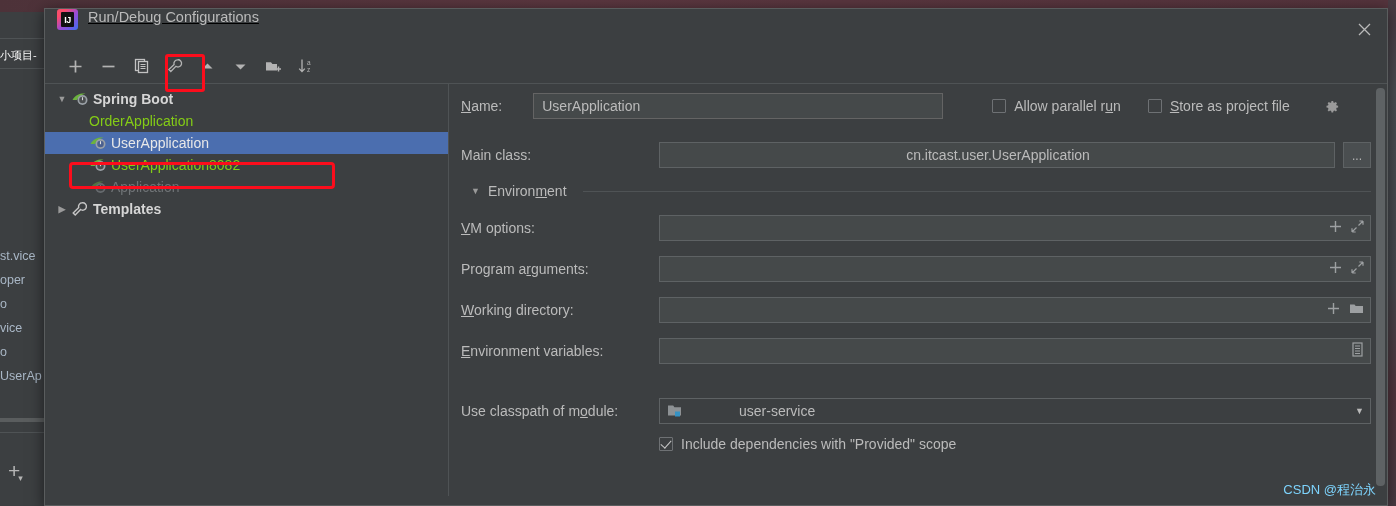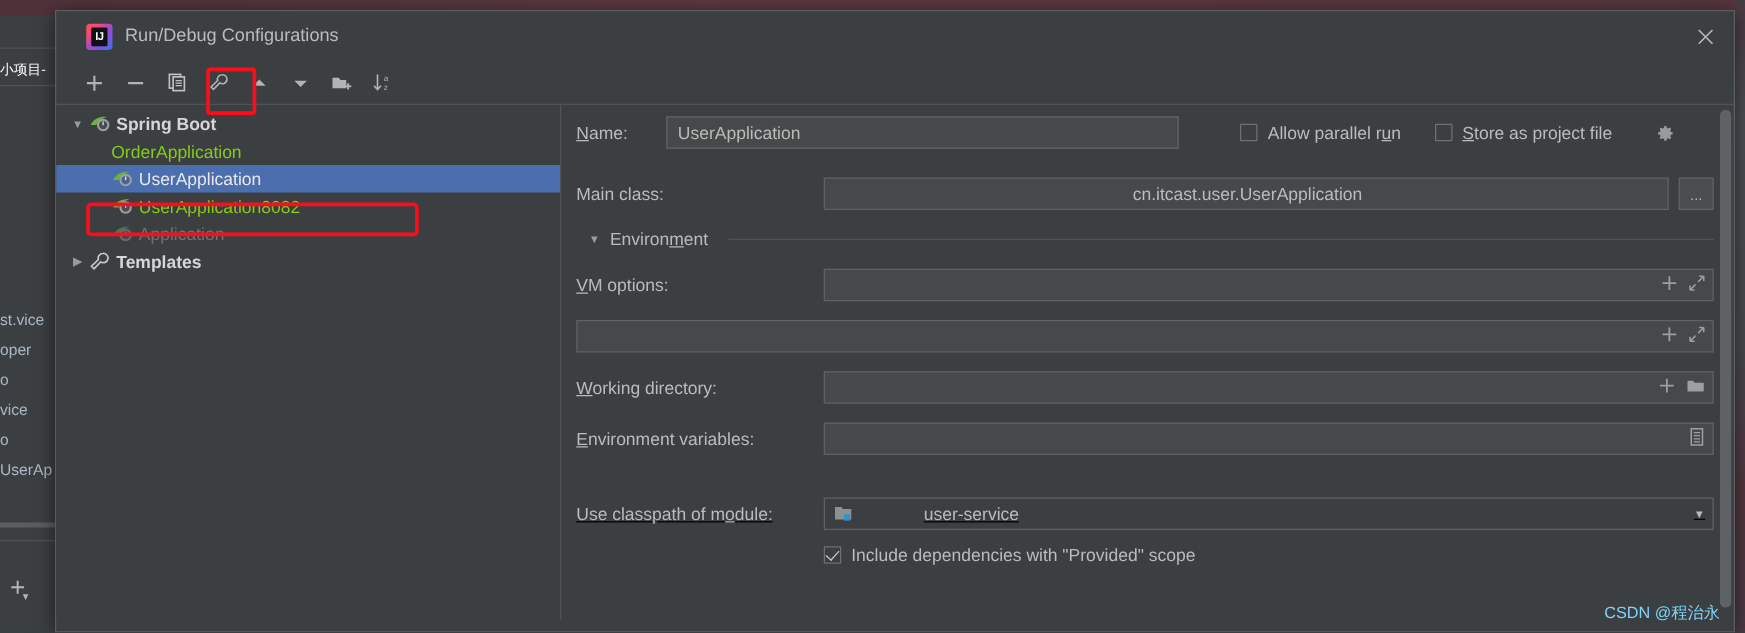--- a/index.html
+++ b/index.html
@@ -49,21 +49,21 @@
   
   .dialog {
     position: absolute; left: 44px; top: 8px;
     width: 1344px; height: 498px;
     background: #3c3f41;
     border: 1px solid #5a5d5e;
     box-shadow: 0 3px 14px rgba(0,0,0,.55);
   }
   .titlebar {
     position: relative; height: 40px;
-    display: flex; align-items: center; padding-left: 24px;
+    display: flex; align-items: flex-start; padding-left: 12px; text-decoration: underline;
   }
   .ij-logo {
     width: 21px; height: 21px; flex: none; margin-right: 10px;
     position: relative; border-radius: 3px; overflow: hidden;
     background: linear-gradient(135deg,#f2546b 0%,#fc4a6b 22%,#9a4bd6 55%,#3a6ff0 100%);
   }
   .ij-logo .sq {
     position: absolute; left: 4px; top: 3px; width: 13px; height: 15px;
     background: #111; border-radius: 1px;
   }
@@ -449,20 +449,21 @@
                   <svg width="13" height="13" viewBox="0 0 13 13">
                     <path d="M12 1 L7.5 5.5 M12 1 H8.3 M12 1 V4.7" stroke="#9da0a2" stroke-width="1.2" fill="none"></path>
                     <path d="M1 12 L5.5 7.5 M1 12 H4.7 M1 12 V8.3" stroke="#9da0a2" stroke-width="1.2" fill="none"></path>
                   </svg>
                 </span>
               </span>
             </div>
           </div>
 
           <div class="frow">
+            <span class="lbl">Program a<u>r</u>guments:</span>
             <div class="ctl">
               <span class="val"></span>
               <span class="tail">
                 <span>
                   <svg width="13" height="13" viewBox="0 0 13 13">
                       <path d="M6.5 1v11 M1 6.5h11" stroke="#9da0a2" stroke-width="1.4"></path>
                     </svg>
                 </span>
                 <span>
                   <svg width="13" height="13" viewBox="0 0 13 13">
@@ -501,21 +502,21 @@
                 <span>
                   <svg width="13" height="15" viewBox="0 0 13 15">
                     <rect x="2" y="1" width="9" height="13" fill="none" stroke="#9da0a2" stroke-width="1.2"></rect>
                     <path d="M4 4h5 M4 6.5h5 M4 9h5 M4 11.5h5" stroke="#9da0a2" stroke-width="1"></path>
                   </svg>
                 </span>
               </span>
             </div>
           </div>
 
-          <div class="frow" style="margin-top:34px;margin-bottom:12px;text-decoration:underline;">
+          <div class="frow" style="margin-top:34px;margin-bottom:12px;">
             <span class="lbl">Use classpath of m<u>o</u>dule:</span>
             <div class="combo">
               <span class="mod-ic">
                 <svg width="17" height="14" viewBox="0 0 17 14">
                   <path d="M1 1.5h5.2l1.2 1.7H14v8.3H1z" fill="#8d9194"></path>
                   <rect x="8" y="7.5" width="5" height="5" fill="#3592c4"></rect>
                 </svg>
               </span>
               <span class="val">user-service</span>
               <span class="arrow">▼</span>

